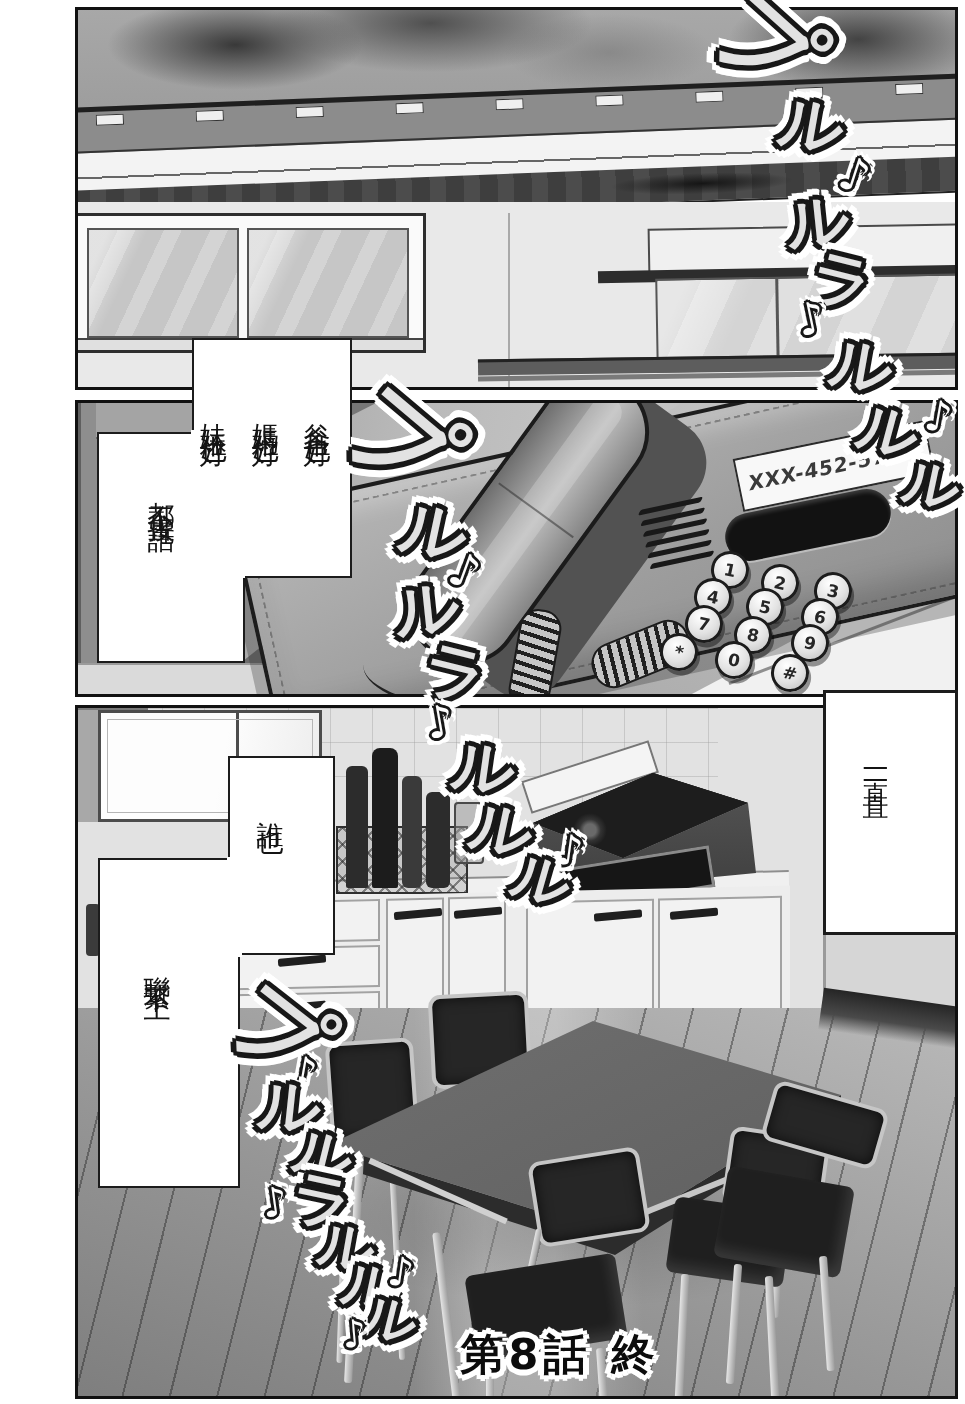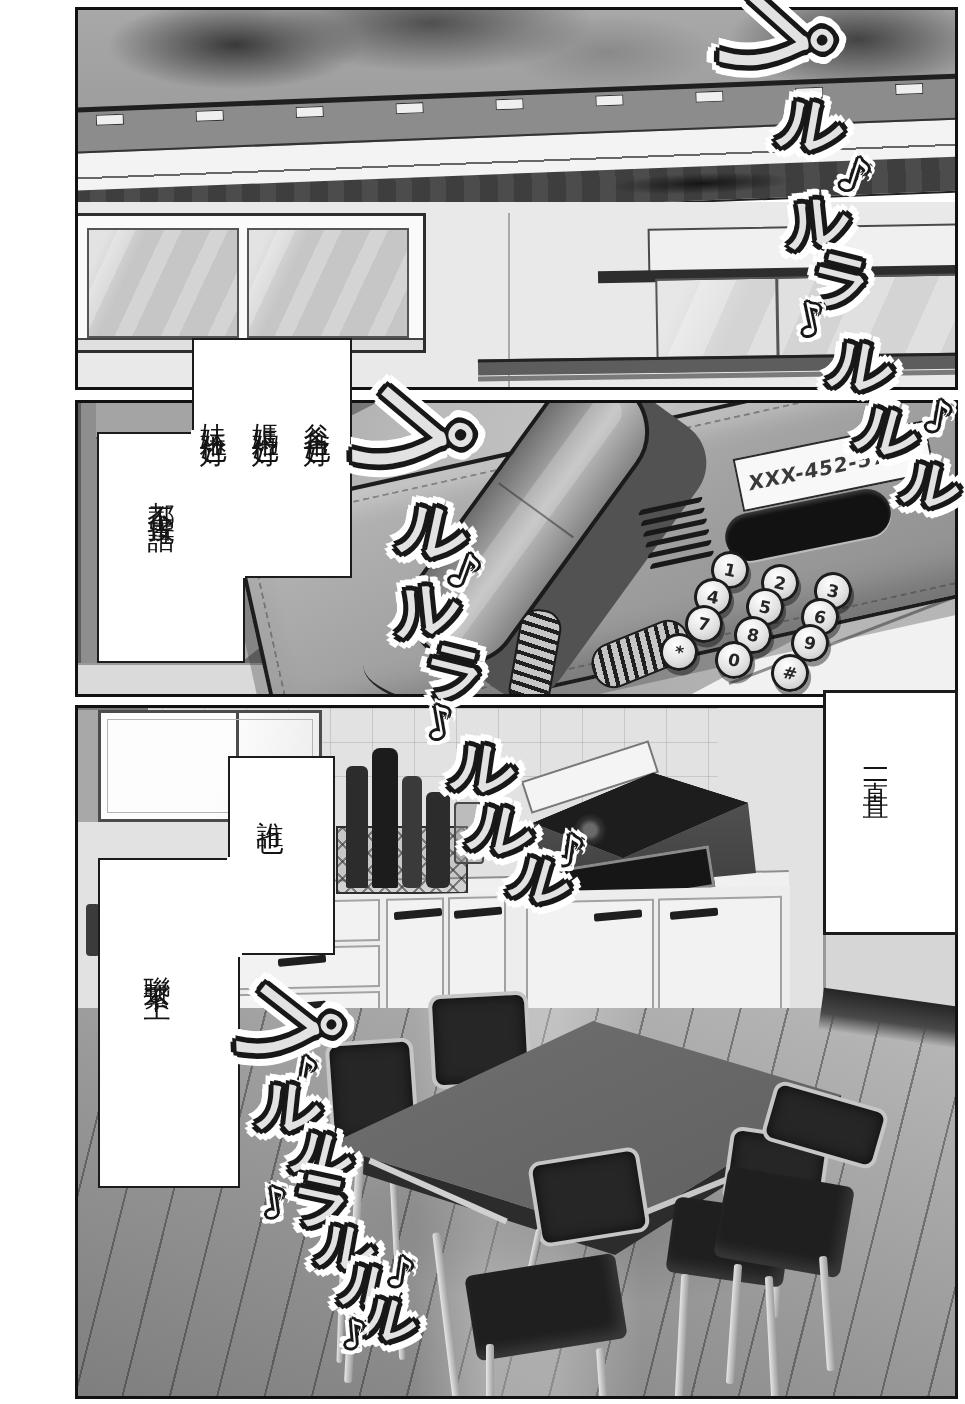--- a/index.html
+++ b/index.html
@@ -316,13 +316,14 @@
   <span class="sfx-char" style="left:258px;top:1075px;font-size:62px;transform:rotate(6deg);">ル</span>
   <span class="sfx-char" style="left:294px;top:1125px;font-size:58px;transform:rotate(14deg);">ル</span>
   <span class="sfx-char" style="left:292px;top:1170px;font-size:60px;transform:rotate(12deg);">ラ</span>
   <span class="sfx-note" style="left:262px;top:1182px;font-size:40px;transform:rotate(-8deg);">♪</span>
   <span class="sfx-char" style="left:318px;top:1218px;font-size:56px;transform:rotate(10deg);">ル</span>
   <span class="sfx-char" style="left:342px;top:1258px;font-size:56px;transform:rotate(12deg);">ル</span>
   <span class="sfx-note" style="left:388px;top:1252px;font-size:40px;transform:rotate(8deg);">♪</span>
   <span class="sfx-char" style="left:362px;top:1292px;font-size:54px;transform:rotate(14deg);">ル</span>
   <span class="sfx-note" style="left:342px;top:1315px;font-size:38px;transform:rotate(-5deg);">♪</span>
 
+  <div class="caption" style="left:380px;top:1326px;width:360px;">第8話 終</div>
 </div>
 
 </body></html>

